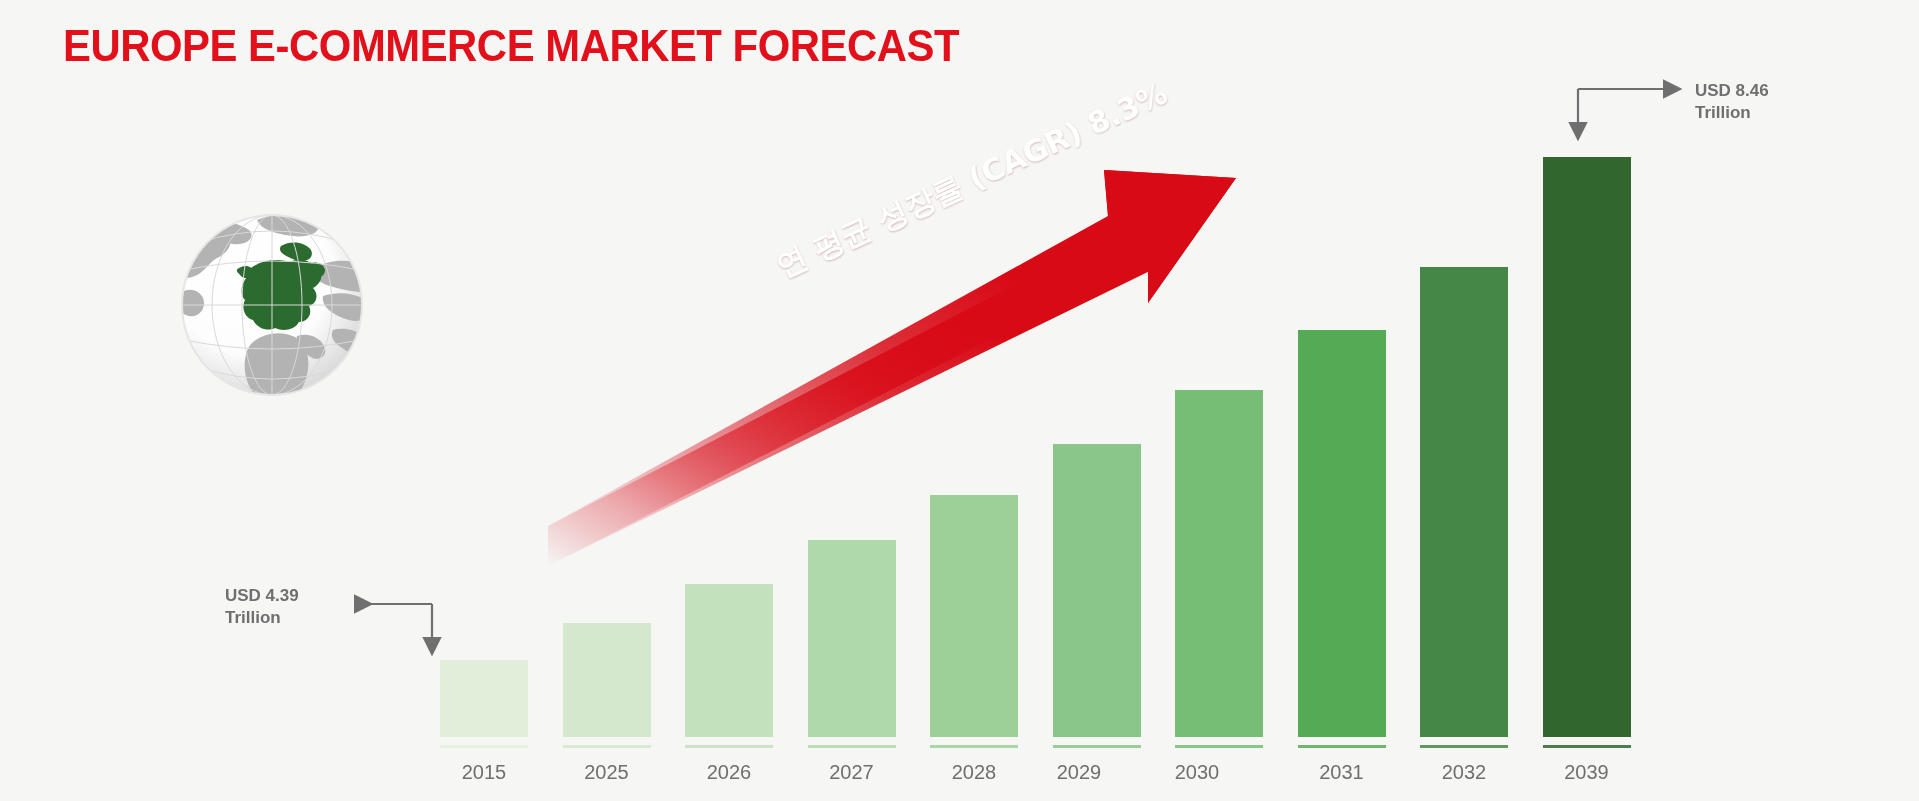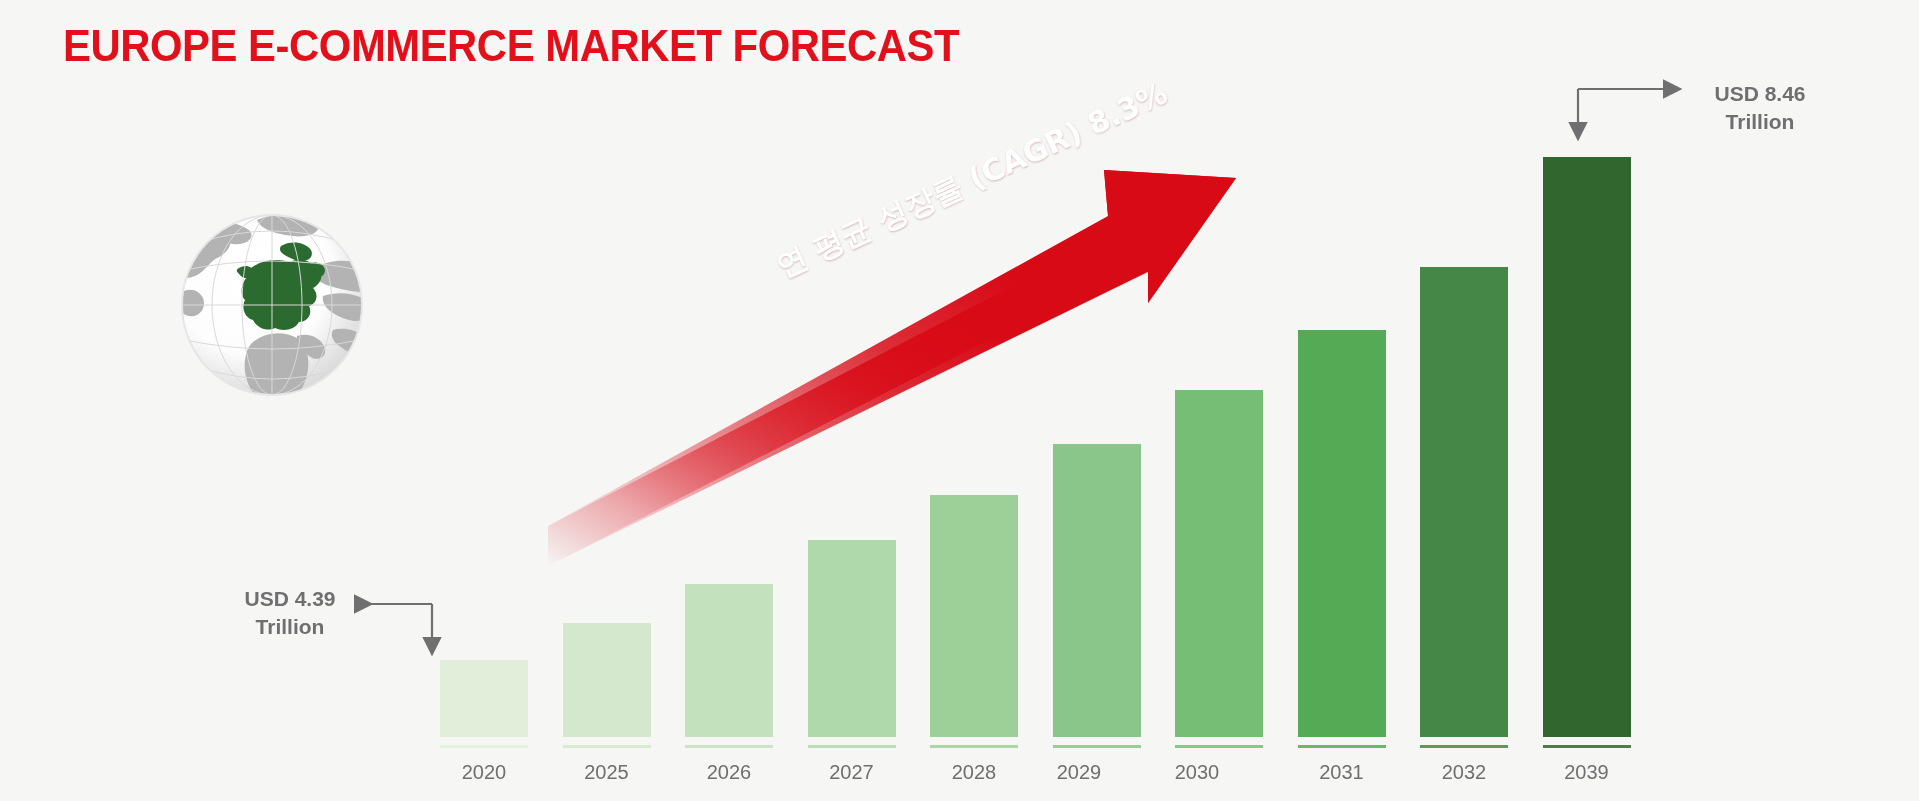--- a/index.html
+++ b/index.html
@@ -43,22 +43,22 @@
   .xlab{
     position:absolute;
     width:120px;text-align:center;
     font-size:20px;color:#6f6f6f;
     top:761px;
   }
 
   
   .annot{
     position:absolute;
-    font-size:21px;font-weight:bold;color:#6f6f6f;
-    line-height:1.32;text-align:center;white-space:nowrap;
+    font-size:17px;font-weight:bold;color:#6f6f6f;
+    line-height:1.32;white-space:nowrap;
   }
   .annot-left{left:225px;top:585px;width:130px;}
   .annot-right{left:1695px;top:80px;width:130px;}
 
   
   .cagr{
     position:absolute;left:548px;top:148px;width:900px;height:420px;
     pointer-events:none;
   }
   .cagr-text{
@@ -134,21 +134,21 @@
       </g>
       <circle cx="107" cy="107" r="90" fill="none" stroke="#e6e6e6" stroke-width="2"></circle>
     </svg>
   </div>
 
   <div class="plot" id="bars">
       <div class="bar" style="left: 440px; width: 88px; bottom: 64px; height: 77px;">
         <div class="col" style="height: 100%; background: rgb(224, 238, 218);"></div>
       </div>
       <div class="refl" style="position: absolute; left: 440px; top: 745px; width: 88px; height: 3px; background: rgb(224, 238, 218); opacity: 0.85;"></div>
-      <div class="xlab" style="left: 424px;">2020</div>
+      <div class="xlab" style="left: 424px;">2015</div>
       <div class="bar" style="left: 562.5px; width: 88px; bottom: 64px; height: 113.887px;">
         <div class="col" style="height: 100%; background: rgb(211, 232, 204);"></div>
       </div>
       <div class="refl" style="position: absolute; left: 562.5px; top: 745px; width: 88px; height: 3px; background: rgb(211, 232, 204); opacity: 0.85;"></div>
       <div class="xlab" style="left: 546.5px;">2025</div>
       <div class="bar" style="left: 685px; width: 88px; bottom: 64px; height: 153.009px;">
         <div class="col" style="height: 100%; background: rgb(195, 225, 188);"></div>
       </div>
       <div class="refl" style="position: absolute; left: 685px; top: 745px; width: 88px; height: 3px; background: rgb(195, 225, 188); opacity: 0.85;"></div>
       <div class="xlab" style="left: 669px;">2026</div>

